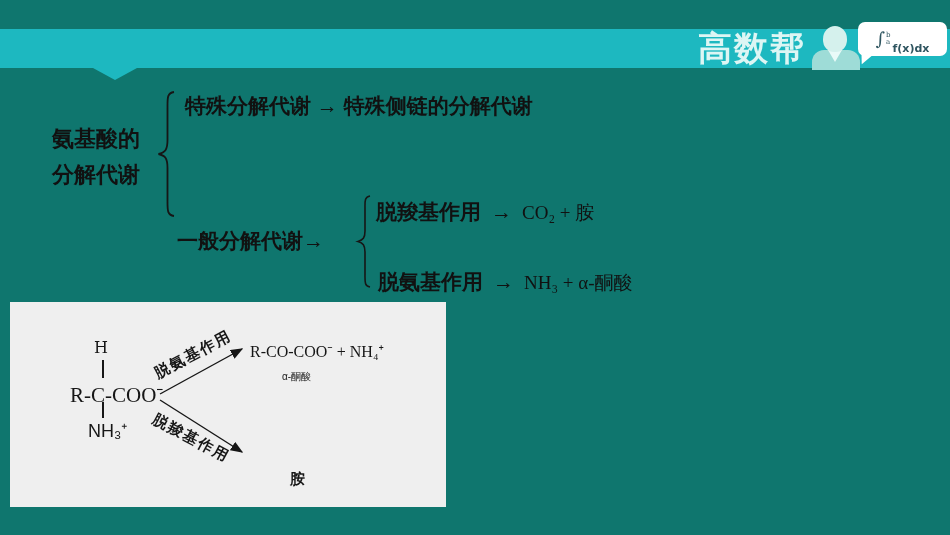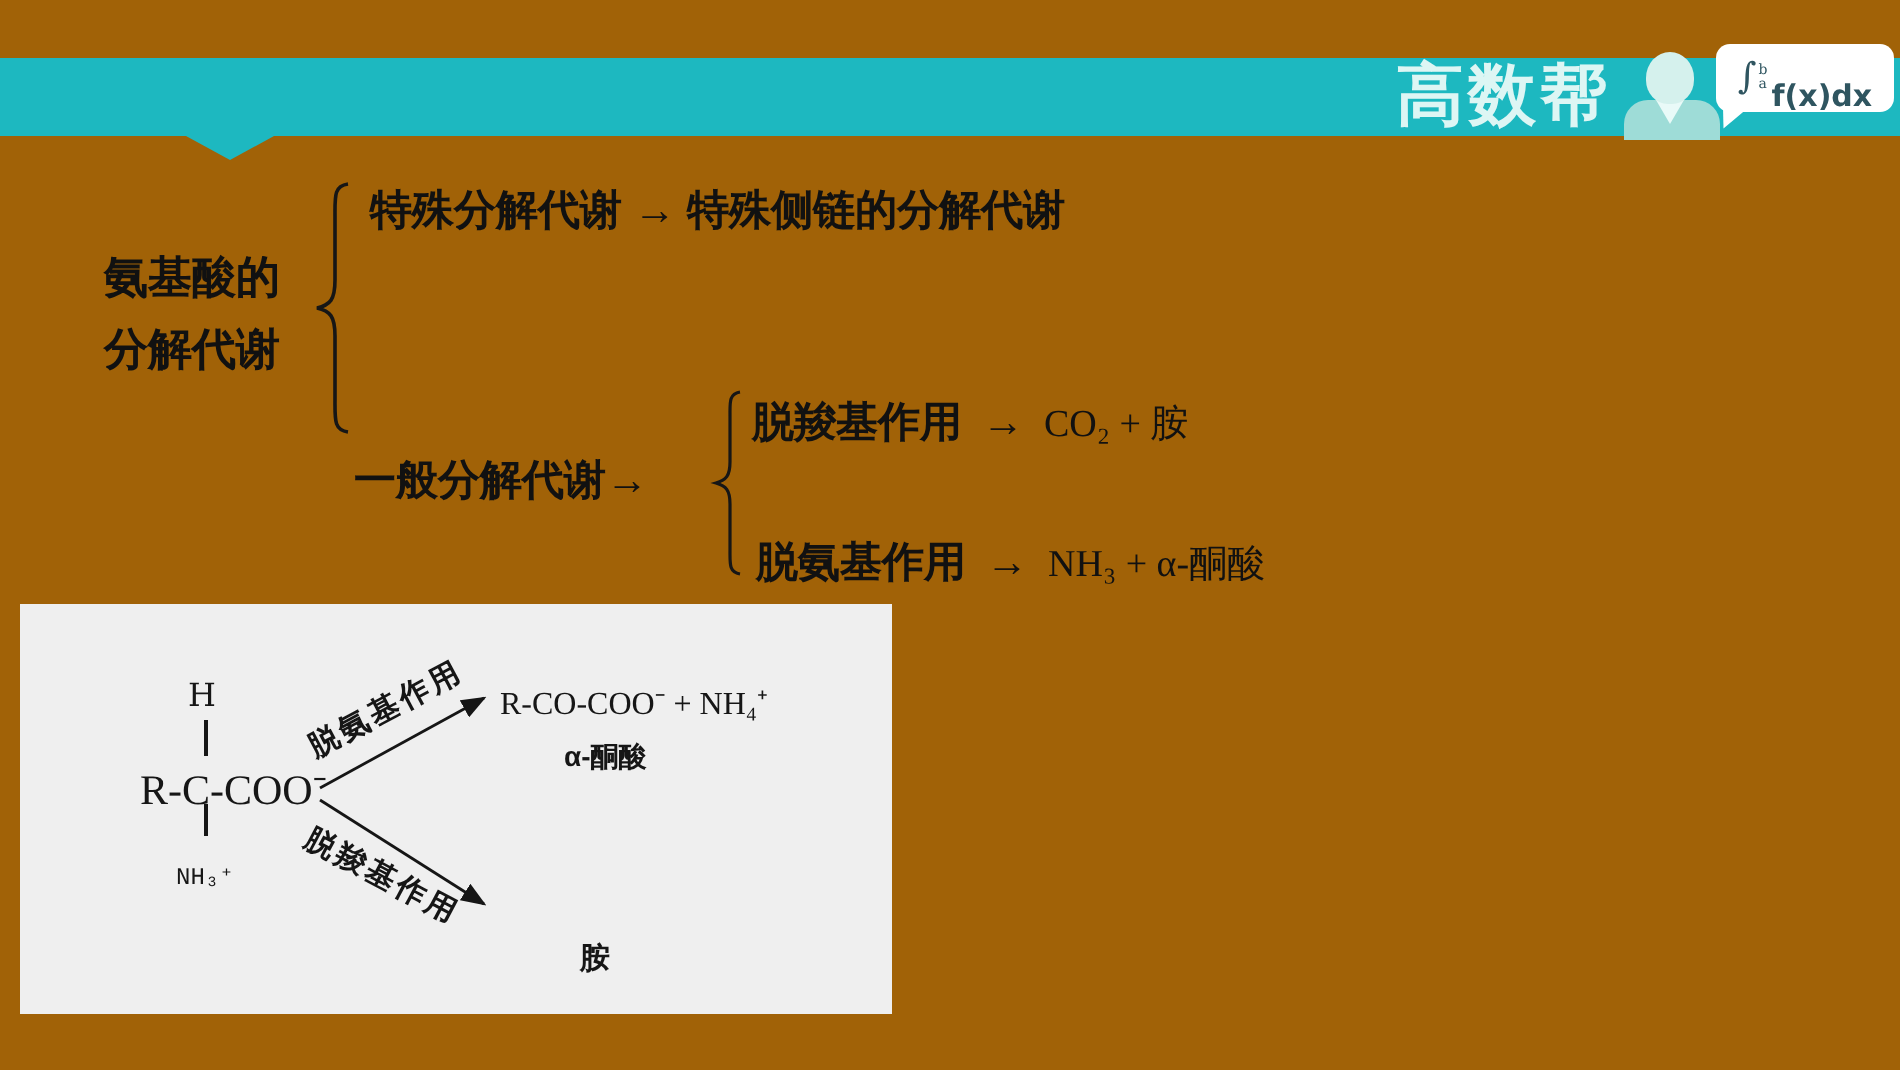--- a/index.html
+++ b/index.html
@@ -1,17 +1,17 @@
 <!DOCTYPE html>
 <html><head>
 <meta charset="utf-8">
 <style>
   html,body{margin:0;padding:0;}
   body{width:950px;height:535px;background:#ffffff;font-family:"Liberation Sans",sans-serif;color:#161616;}
-  .stage{position:relative;width:950px;height:535px;overflow:hidden;background:#a16207;}
+  .stage{position:relative;width:950px;height:535px;overflow:hidden;background:#0f766e;}
 
   
   .header-bar{position:absolute;left:0;top:29px;width:950px;height:39px;background:#1db8c0;}
   .header-notch{position:absolute;left:93px;top:68px;width:0;height:0;
     border-left:22px solid transparent;border-right:22px solid transparent;border-top:12px solid #1db8c0;}
   .brand{position:absolute;left:698px;top:30px;font-size:34px;font-weight:bold;
     letter-spacing:2px;color:#ddf6f4;line-height:36px;}
   .mascot{position:absolute;left:812px;top:26px;width:50px;height:42px;}
   .mascot .head{position:absolute;left:11px;top:0;width:24px;height:26px;background:#d5f1ed;
     border-radius:50% 50% 46% 46%;}
@@ -19,21 +19,21 @@
     border-radius:12px 12px 0 0;}
   .mascot .collar{position:absolute;left:16px;top:24px;width:0;height:0;
     border-left:7px solid transparent;border-right:7px solid transparent;border-top:12px solid #e9faf8;}
   .formula-card{position:absolute;left:858px;top:22px;width:89px;height:34px;background:#ffffff;
     border-radius:7px;display:flex;align-items:center;justify-content:center;gap:1px;color:#2f5560;}
   .formula-card .tail{position:absolute;left:2px;bottom:-9px;width:0;height:0;
     border-left:3px solid transparent;border-right:8px solid transparent;border-top:11px solid #ffffff;
     transform:rotate(14deg);}
   .fc-int{font-family:"DejaVu Serif",serif;font-size:18px;line-height:18px;}
   .fc-lims{display:flex;flex-direction:column;font-size:7px;line-height:7px;font-family:"DejaVu Serif",serif;margin:0 1px 0 0;}
-  .fc-body{font-size:15px;font-family:"DejaVu Sans",sans-serif;font-weight:bold;margin-top:18px;}
+  .fc-body{font-size:11px;font-family:"DejaVu Sans",sans-serif;font-weight:bold;margin-top:18px;}
 
   
   .t{position:absolute;white-space:nowrap;}
   .cn{font-weight:bold;font-size:21px;line-height:25px;color:#111;}
   .root1{left:52px;top:126px;font-size:22px;}
   .root2{left:52px;top:162px;font-size:22px;}
   .brace1{position:absolute;left:155px;top:90px;}
   .branch1{left:185px;top:93px;}
   .branch2{left:177px;top:228px;}
   .brace2{position:absolute;left:355px;top:194px;}
@@ -43,27 +43,27 @@
   .chem{font-family:Liberation Serif, serif;font-weight:normal;font-size:19px;color:#111;}
 
   
   .rxn-box{position:absolute;left:10px;top:302px;width:436px;height:205px;background:#efefef;}
   .rxn-box .abs{position:absolute;white-space:nowrap;}
   .sub-top{left:84px;top:36px;font-family:"DejaVu Serif",serif;font-size:16px;}
   .bond{position:absolute;width:1.5px;background:#161616;}
   .bond1{left:92px;top:58px;height:18px;}
   .bond2{left:92px;top:100px;height:16px;}
   .sub-mid{left:60px;top:78px;font-family:Liberation Serif, serif;font-size:21px;}
-  .sub-bot{left:78px;top:129px;font-family:Liberation Mono, monospace;font-size:12px;}
+  .sub-bot{left:78px;top:116px;font-family:Liberation Sans, sans-serif;font-size:18px;}
   .rxn-label{position:absolute;font-family:"DejaVu Serif",serif;font-weight:bold;font-size:15px;
     letter-spacing:2px;color:#161616;white-space:nowrap;}
   .lab-up{left:150px;top:62px;transform:rotate(-28deg);transform-origin:0 100%;}
   .lab-dn{left:148px;top:108px;transform:rotate(28deg);transform-origin:0 0;}
   .prod1{left:240px;top:38px;font-family:Liberation Serif, serif;font-size:16px;}
-  .prod1-name{left:272px;top:68px;font-weight:bold;font-size:14px;}
+  .prod1-name{left:272px;top:68px;font-weight:normal;font-size:10px;}
   .prod2{left:240px;top:142px;font-family:"DejaVu Serif",serif;font-size:16px;}
   .prod2-name{left:280px;top:168px;font-weight:bold;font-size:15px;}
 
   
   .promo{position:absolute;left:595px;top:360px;width:212px;text-align:center;
     font-family:"DejaVu Serif",serif;font-style:italic;font-weight:bold;color:#111;}
   .promo-l1{font-size:19px;letter-spacing:2px;}
   .promo-l2{font-size:17px;margin-top:13px;letter-spacing:2px;}
 </style>
 </head>

